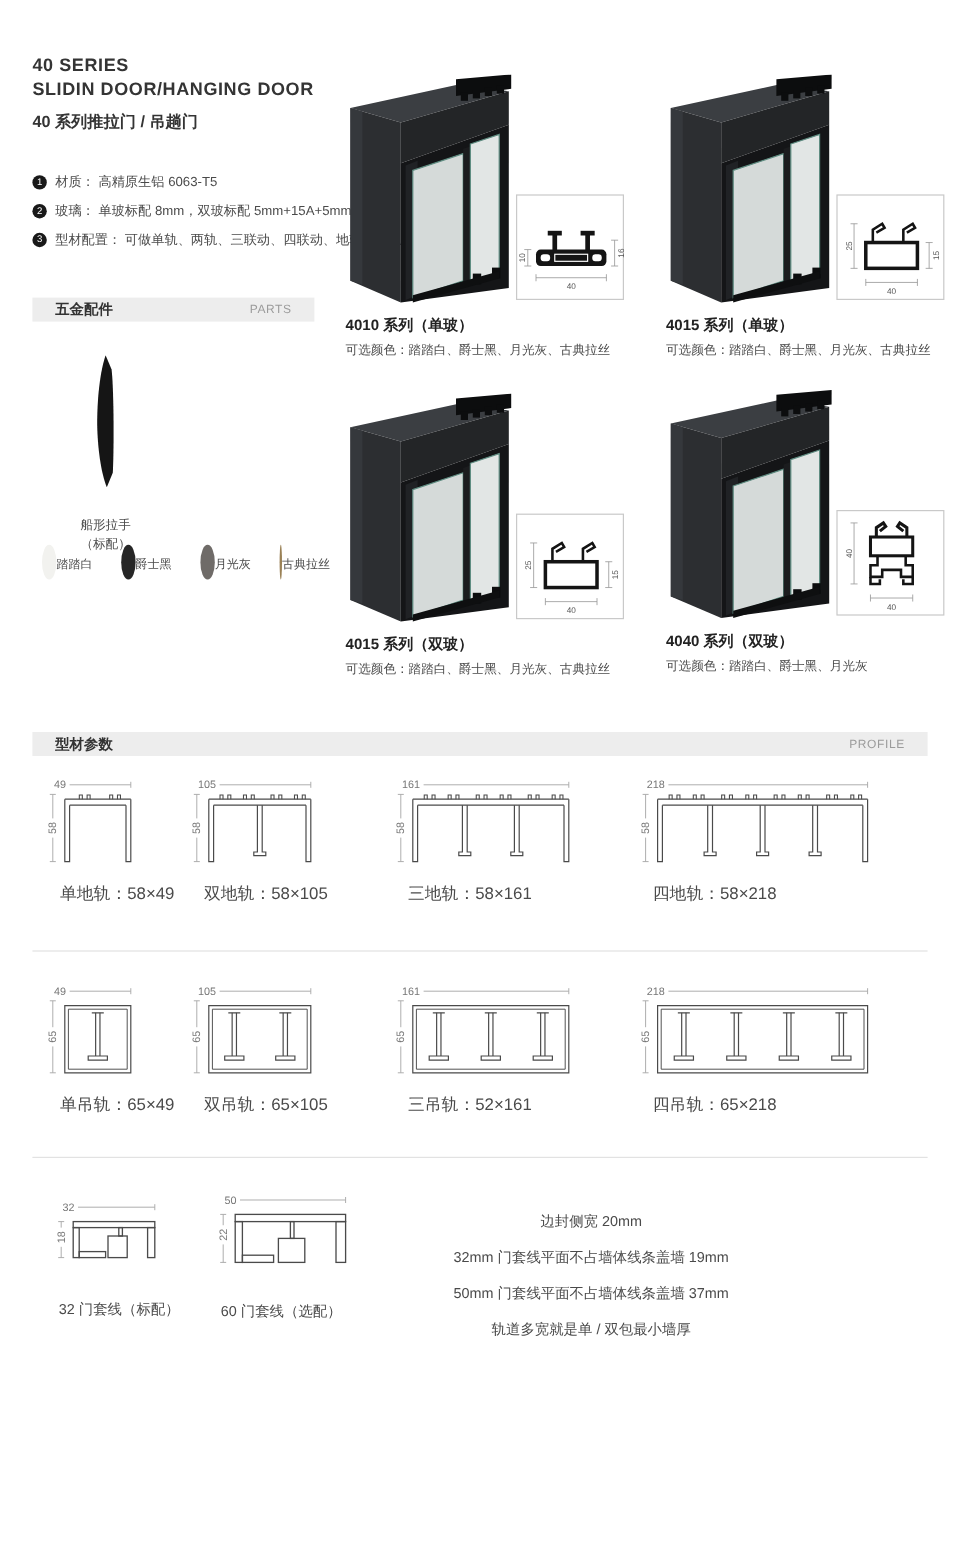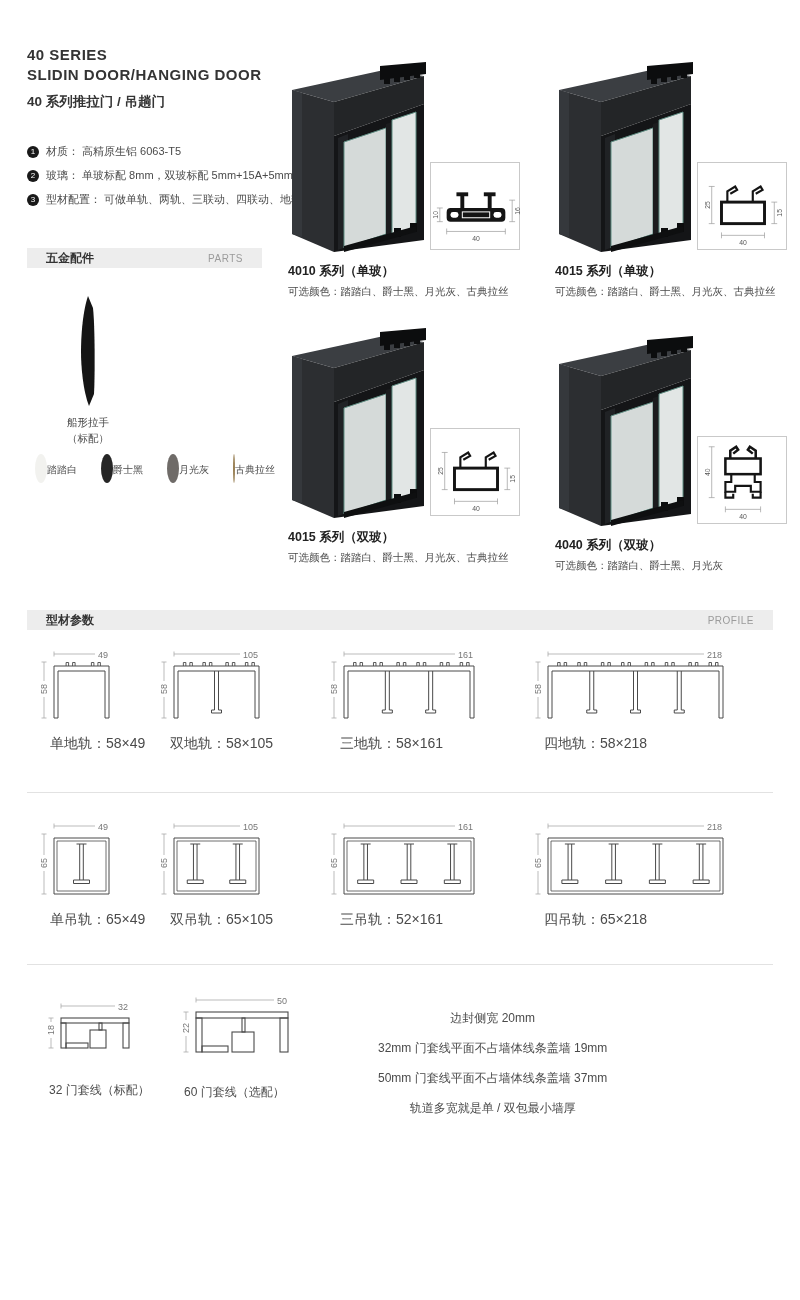--- a/index.html
+++ b/index.html
@@ -20,21 +20,21 @@
               font-size: 8px; display:flex; align-items:center; justify-content:center; margin-right: 7px; flex:none; }
 
   
   .section-header { display:flex; justify-content:space-between; align-items:center;
                     background:#ededed; height:20px; padding:0 19px; }
   .section-header .cn { font-size: 12px; font-weight: bold; color:#333; }
   .section-header .en { font-size: 10px; color:#9b9b9b; letter-spacing:.5px; }
 
   
   .parts-row { display:flex; padding: 26px 0 0 18px; gap: 34px; }
-  .part-item { width: 86px; display:flex; flex-direction:column; align-items:center; }
+  .part-item { width: 86px; display:flex; flex-direction:column; align-items:center;gap:16px; }
   .handle-box { height: 112px; display:flex; align-items:flex-end; justify-content:center; }
   .part-label { margin-top: 9px; font-size: 10.5px; color:#4a4a4a; text-align:center; line-height: 1.5; }
 
   
   .colors-row { display:flex; padding: 16px 0 0 8px; gap: 24px; }
   .color-item { width: 42px; display:flex; flex-direction:row; align-items:flex-start; }
   .swatch { width: 29px; height: 29px; border-radius: 50%; }
   .swatch-label { margin-top: 9px; font-size: 10px; color:#4a4a4a; white-space:nowrap; }
 
   
@@ -43,21 +43,21 @@
   .door-slot { position:absolute; left:0; top:0; }
   .pbox { position:absolute; left:142px; top:100px; width:90px; height:88px;
           border:1px solid #c9c9c9; background:#fff; }
   .ptitle { font-size: 12.5px; font-weight: bold; color:#222; margin-top: 9px; white-space:nowrap; }
   .pcolors { font-size: 10.5px; color:#4a4a4a; margin-top: 5px; white-space:nowrap; }
   .dimt { font-size: 7px; fill: #555; font-family: "Liberation Sans", sans-serif; }
 
   
   .railfig { position:absolute; }
   .fig { position:relative; display:inline-block; }
-  .dimw { position:absolute; top:-6px; left:4px; right:2px; text-align:right; pointer-events:none; }
+  .dimw { position:absolute; top:-6px; left:4px; right:2px; text-align:left; pointer-events:none; }
   .dimw span, .dimh { font-size: 9px; color:#777; background:#fff; padding:0 3px; }
   .dimh { position:absolute; left:6px; top:50%; transform:translate(-50%,-50%) rotate(-90deg); white-space:nowrap; }
   .raillabel { margin-top: 7px; padding-left: 12px; font-size: 14px; color:#4a4a4a; white-space:nowrap; }
   .casing-label { margin-top: 24px; padding-left: 4px; font-size: 12px; color:#4a4a4a; white-space:nowrap; }
 
   .divider { position:absolute; left:27px; width:746px; height:1px; background:#e2e2e2; }
 
   .notes { position:absolute; left:378px; top:1010px; font-size:12px; color:#4a4a4a;text-align:center; }
   .notes div { margin-bottom: 13px; white-space:nowrap; }
 </style>
@@ -265,21 +265,21 @@
         <text class="dimt" x="46" y="84" text-anchor="middle">40</text>
         <text class="dimt" x="10" y="45" text-anchor="middle" transform="rotate(-90 10,43)">25</text>
         <text class="dimt" x="84" y="53" text-anchor="middle" transform="rotate(-90 84,51)">15</text>
       </svg>
     </div>
   </div>
   <div class="ptitle">4015 系列（双玻）</div>
   <div class="pcolors">可选颜色：踏踏白、爵士黑、月光灰、古典拉丝</div>
 </div>
 
-<div class="product" style="left:555px; top:336px;">
+<div class="product" style="left:555px; top:325px;">
   <div class="pstage">
     <span class="door-slot">
   <svg viewBox="0 0 140 192" width="140" height="192">
     <polygon points="4,28 96,8 136,14 46,40" fill="#3b3e42"></polygon>
     <polygon points="4,28 46,40 46,190 4,172" fill="#2c2e31"></polygon>
     <polygon points="4,28 14,31 14,175 4,172" fill="#35383c"></polygon>
     <polygon points="46,40 136,14 136,42 46,74" fill="#232527"></polygon>
     <polygon points="46,74 136,42 136,178 46,190" fill="#141517"></polygon>
     <polygon points="50,76 60,72 60,184 50,188" fill="#202225"></polygon>
     <polygon points="56,80 98,66 98,172 56,186" fill="#e6ebea" opacity="0.92"></polygon>

